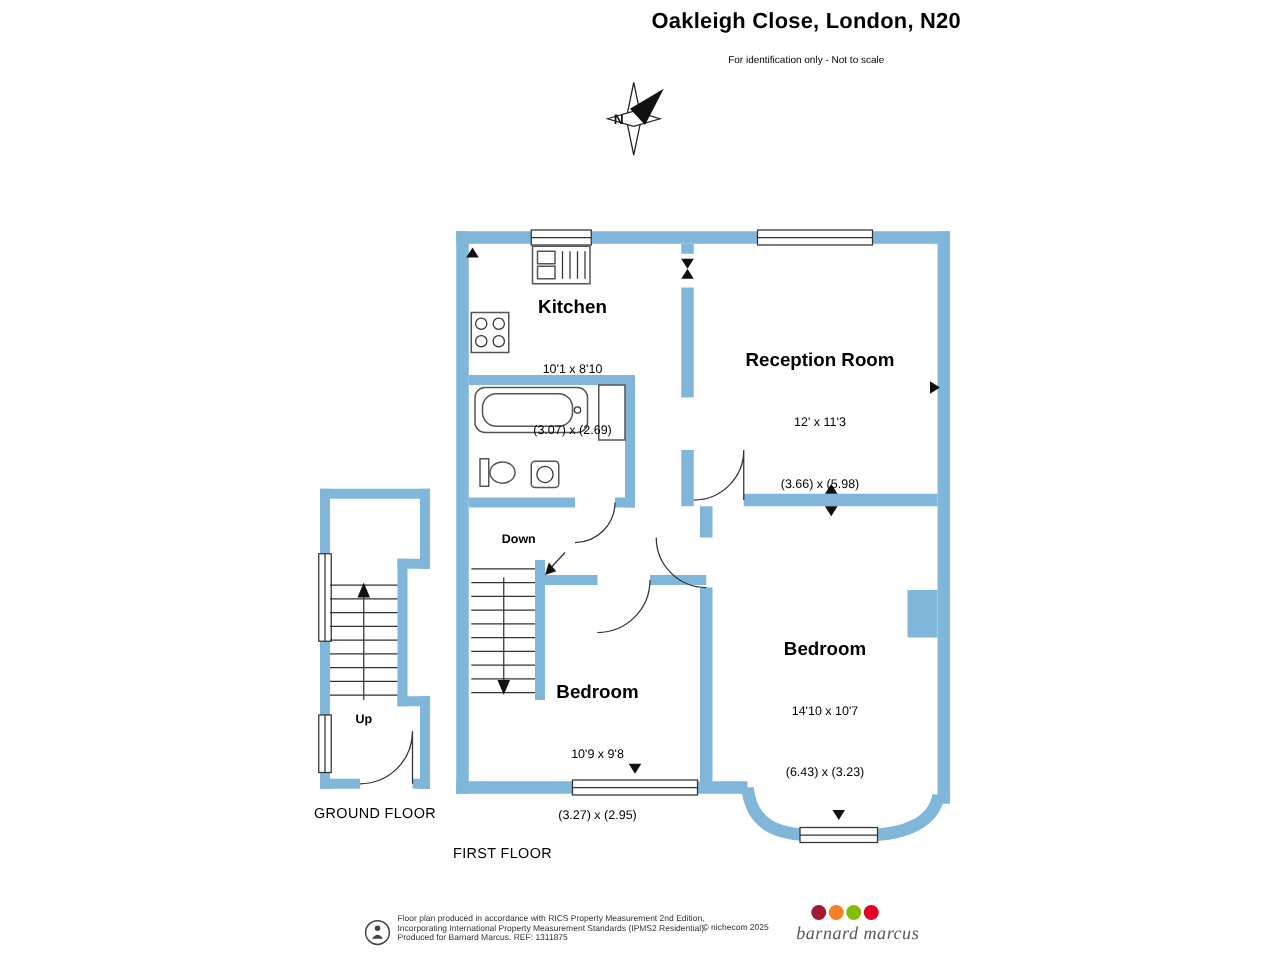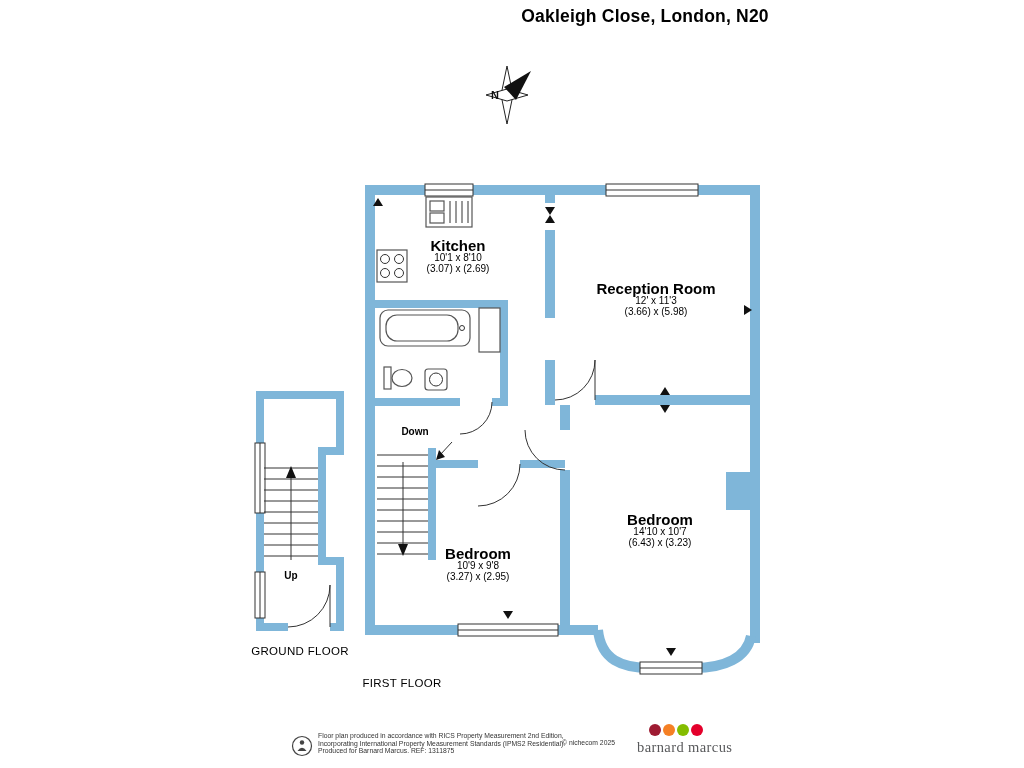--- a/index.html
+++ b/index.html
@@ -15,36 +15,37 @@
   .bay{fill:none;stroke:var(--wall,#7fb6d9);stroke-width:10;}
   .win{fill:#fff;stroke:#333;stroke-width:1;}
   .thin{fill:none;stroke:#333;stroke-width:1;}
   .fix{fill:#fff;stroke:#555;stroke-width:1.2;}
   .mark{fill:#111;}
   .compass-shape{fill:#fff;stroke:#222;stroke-width:1;}
   .compass-arrow{fill:#111;}
   .compass-n{font-family:"Liberation Sans",sans-serif;font-size:11px;font-weight:bold;fill:#111;}
   .room-label{position:absolute;text-align:center;transform:translateX(-50%);line-height:11.5px;}
   .room-name{font-size:15px;font-weight:bold;}
-  .room-dim{font-size:10px;}
+  .room-dim{font-size:10px;margin-top:38px;}
   .stair-label{position:absolute;transform:translateX(-50%);font-size:10px;font-weight:bold;}
   .floor-label{position:absolute;transform:translateX(-50%);font-size:11.5px;font-weight:normal;letter-spacing:.3px;}
   .cert{left:318px;top:732px;font-size:6.8px;line-height:7.6px;color:#333;}
   .copy{left:562px;top:739px;font-size:6.8px;color:#333;}
-  .brand{left:637px;top:724px;width:110px;}
+  .brand{left:637px;top:724px;width:110px;font-style:italic;}
   .dots{margin-left:12px;height:13px;display:flex;gap:2px;}
   .dot{width:12px;height:12px;border-radius:50%;display:inline-block;background:#999;}
   .brand-name{font-family:"Liberation Serif",serif;font-size:14.5px;color:#58595b;margin-top:2px;letter-spacing:.4px;}
 </style>
 </head>
 <body>
 
 <div class="page">
 
   <div class="abs hdr title">Oakleigh Close, London, N20</div>
+  <div class="abs hdr disclaimer">For identification only - Not to scale</div>
 
   <svg class="abs plan-svg" viewBox="0 0 1024 768">
 
     <g>
       <polygon class="compass-shape" points="507,66 513,95 507,124 501,95"></polygon>
       <polygon class="compass-shape" points="486,95 507,89 528,95 507,101"></polygon>
       <polygon class="compass-arrow" points="531,71 504,87 516,100"></polygon>
       <text class="compass-n" x="491" y="99">N</text>
     </g>
 

